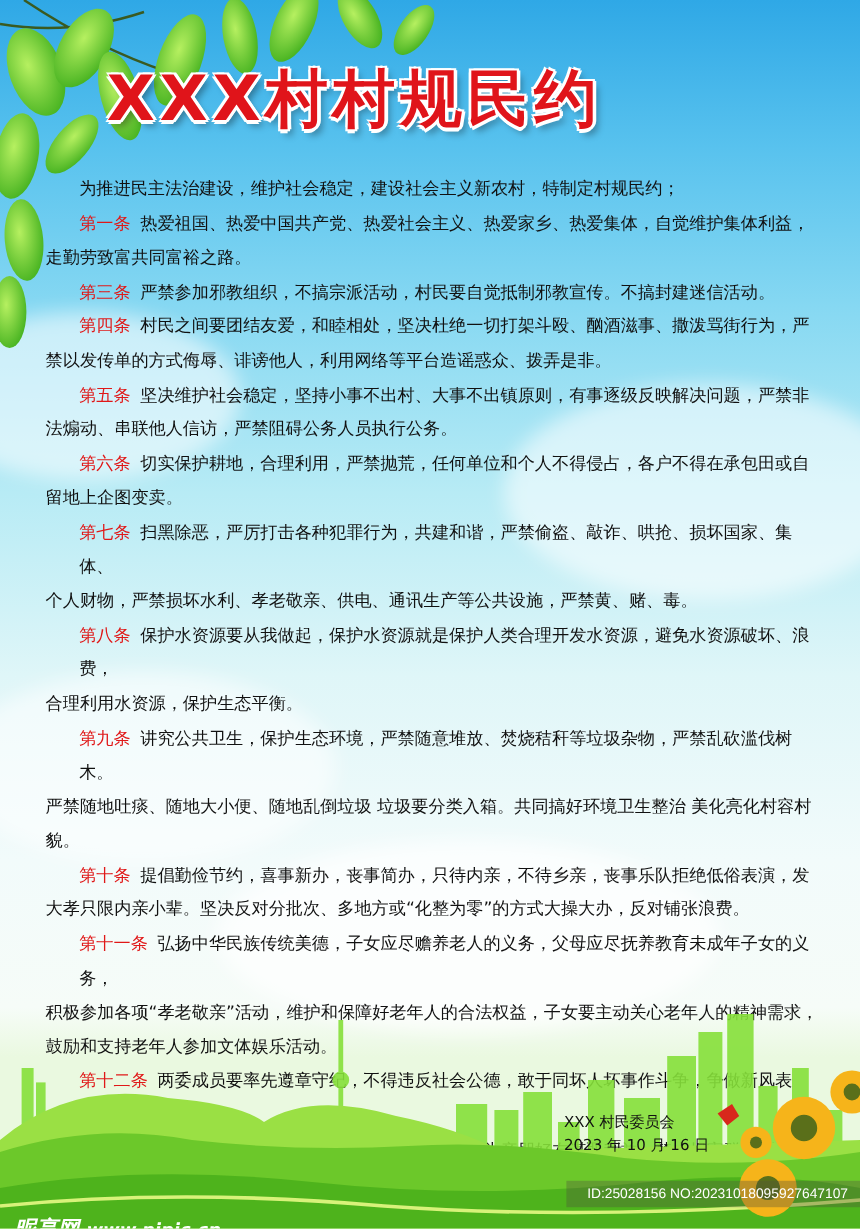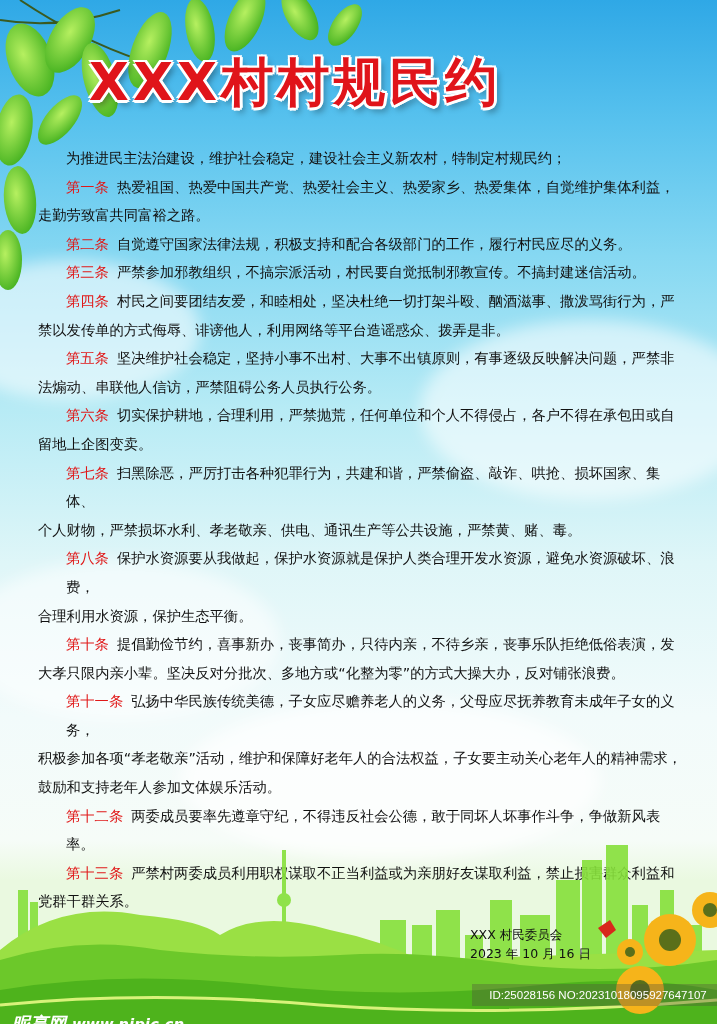--- a/index.html
+++ b/index.html
@@ -56,34 +56,34 @@
     </g>
   </svg>
 
   <div class="title">XXX村村规民约</div>
 
   <div class="body">
     <div class="art">为推进民主法治建设，维护社会稳定，建设社会主义新农村，特制定村规民约；</div>
 
     <div class="art"><span class="lbl">第一条</span><span>热爱祖国、热爱中国共产党、热爱社会主义、热爱家乡、热爱集体，自觉维护集体利益，</span><span class="cont">走勤劳致富共同富裕之路。</span></div>
 
-    <div class="art"><span class="lbl">第二条</span><span>自觉遵守国家法律法规，积极支持和配合各级部门的工作，履行村民应尽的义务。</span></div>
 
     <div class="art"><span class="lbl">第三条</span><span>严禁参加邪教组织，不搞宗派活动，村民要自觉抵制邪教宣传。不搞封建迷信活动。</span></div>
 
     <div class="art"><span class="lbl">第四条</span><span>村民之间要团结友爱，和睦相处，坚决杜绝一切打架斗殴、酗酒滋事、撒泼骂街行为，严</span><span class="cont">禁以发传单的方式侮辱、诽谤他人，利用网络等平台造谣惑众、拨弄是非。</span></div>
 
     <div class="art"><span class="lbl">第五条</span><span>坚决维护社会稳定，坚持小事不出村、大事不出镇原则，有事逐级反映解决问题，严禁非</span><span class="cont">法煽动、串联他人信访，严禁阻碍公务人员执行公务。</span></div>
 
     <div class="art"><span class="lbl">第六条</span><span>切实保护耕地，合理利用，严禁抛荒，任何单位和个人不得侵占，各户不得在承包田或自</span><span class="cont">留地上企图变卖。</span></div>
 
     <div class="art"><span class="lbl">第七条</span><span>扫黑除恶，严厉打击各种犯罪行为，共建和谐，严禁偷盗、敲诈、哄抢、损坏国家、集体、</span><span class="cont">个人财物，严禁损坏水利、孝老敬亲、供电、通讯生产等公共设施，严禁黄、赌、毒。</span></div>
 
     <div class="art"><span class="lbl">第八条</span><span>保护水资源要从我做起，保护水资源就是保护人类合理开发水资源，避免水资源破坏、浪费，</span><span class="cont">合理利用水资源，保护生态平衡。</span></div>
 
+    <div class="art"><span class="lbl">第九条</span><span>讲究公共卫生，保护生态环境，严禁随意堆放、焚烧秸秆等垃圾杂物，严禁乱砍滥伐树木。</span><span class="cont">严禁随地吐痰、随地大小便、随地乱倒垃圾 垃圾要分类入箱。共同搞好环境卫生整治 美化亮化村容村貌。</span></div>
 
     <div class="art"><span class="lbl">第十条</span><span>提倡勤俭节约，喜事新办，丧事简办，只待内亲，不待乡亲，丧事乐队拒绝低俗表演，发</span><span class="cont">大孝只限内亲小辈。坚决反对分批次、多地方或“化整为零”的方式大操大办，反对铺张浪费。</span></div>
 
     <div class="art"><span class="lbl">第十一条</span><span>弘扬中华民族传统美德，子女应尽赡养老人的义务，父母应尽抚养教育未成年子女的义务，</span><span class="cont">积极参加各项“孝老敬亲”活动，维护和保障好老年人的合法权益，子女要主动关心老年人的精神需求，鼓励和支持老年人参加文体娱乐活动。</span></div>
 
     <div class="art"><span class="lbl">第十二条</span><span>两委成员要率先遵章守纪，不得违反社会公德，敢于同坏人坏事作斗争，争做新风表率。</span></div>
 
     <div class="art"><span class="lbl">第十三条</span><span>严禁村两委成员利用职权谋取不正当利益或为亲朋好友谋取利益，禁止损害群众利益和</span><span class="cont">党群干群关系。</span></div>
 
   </div>

